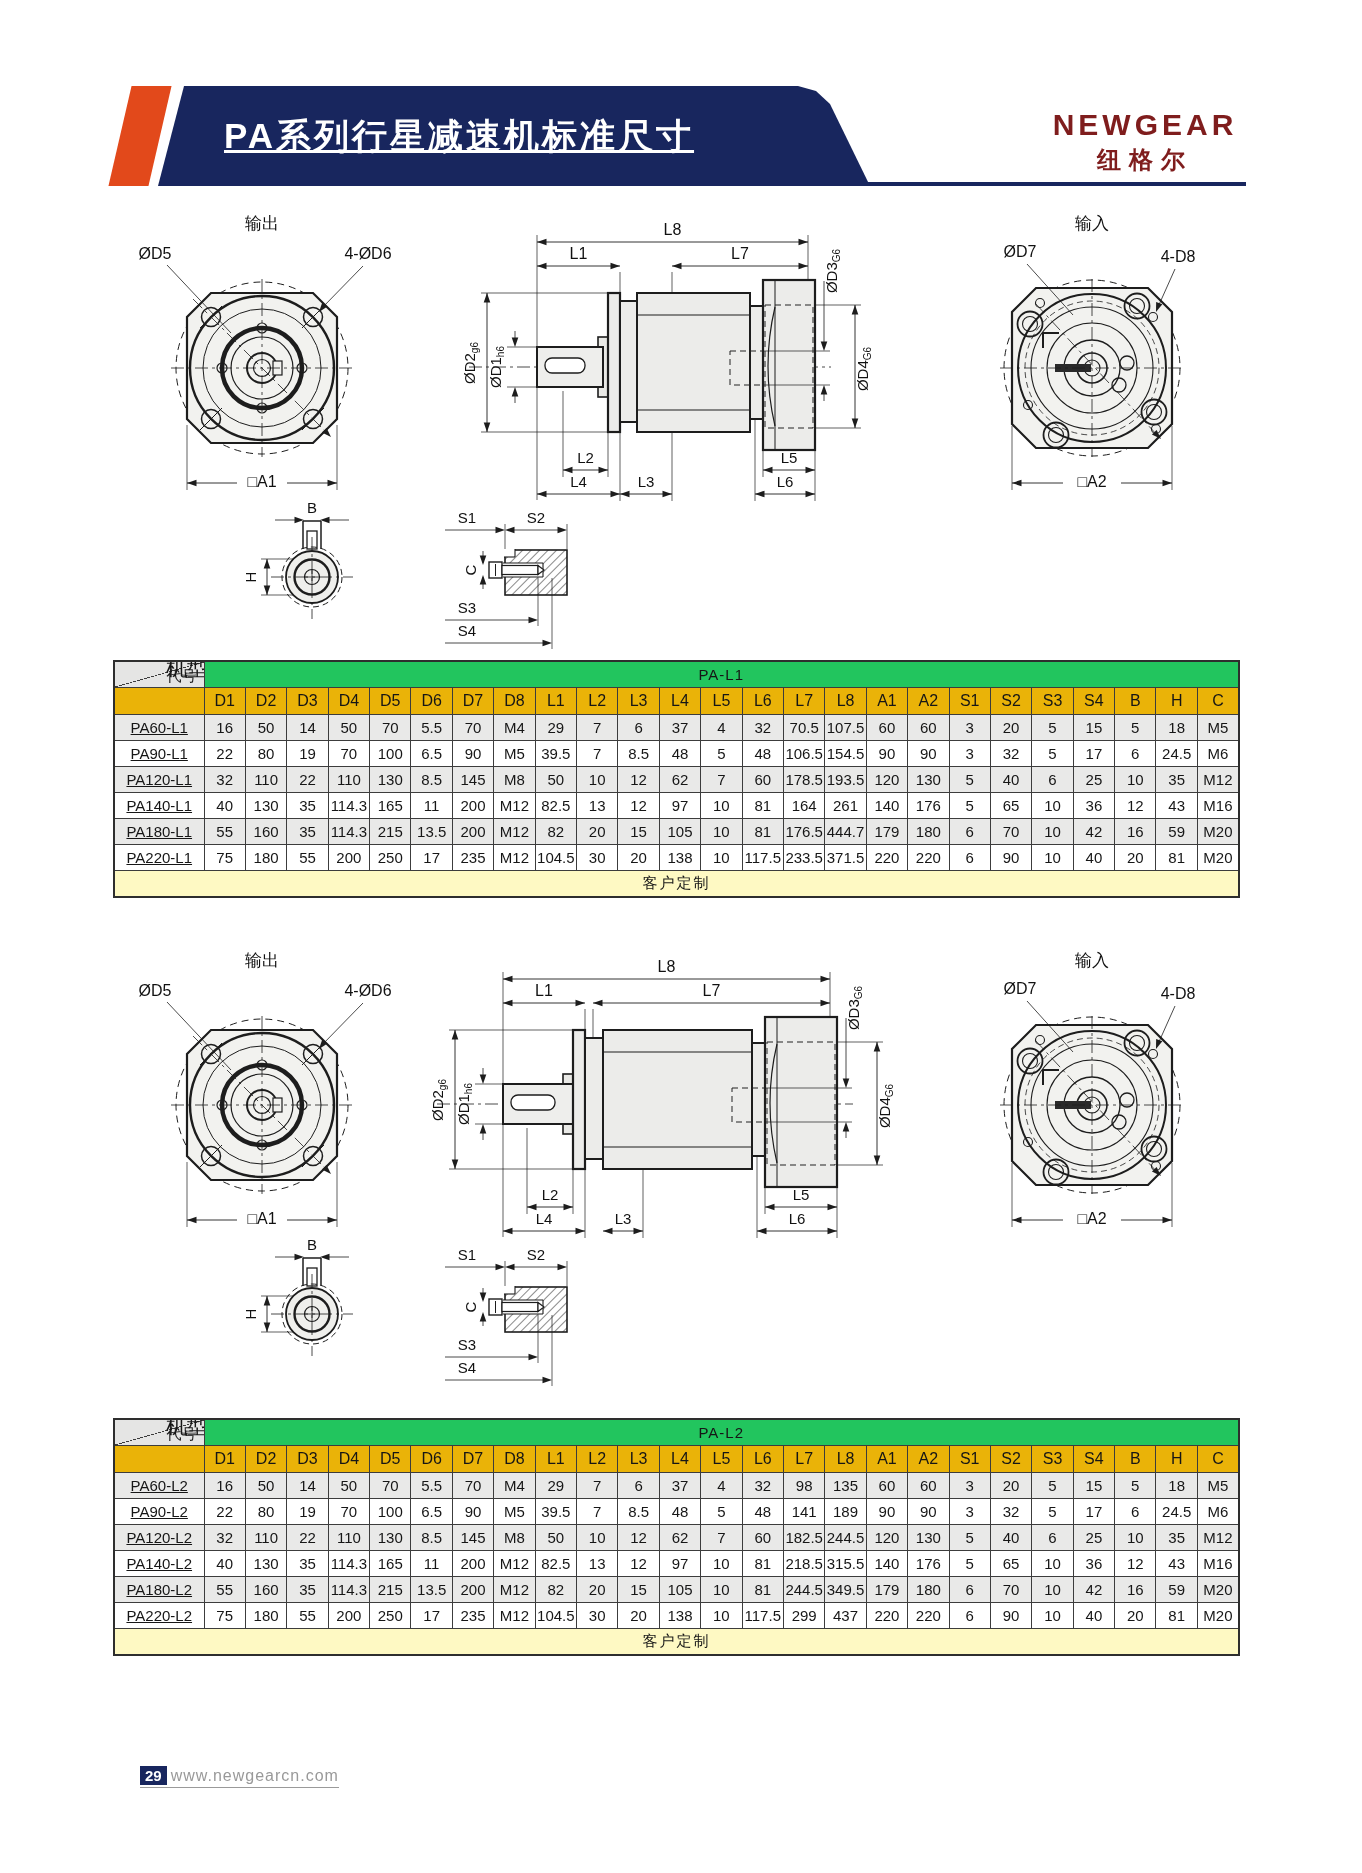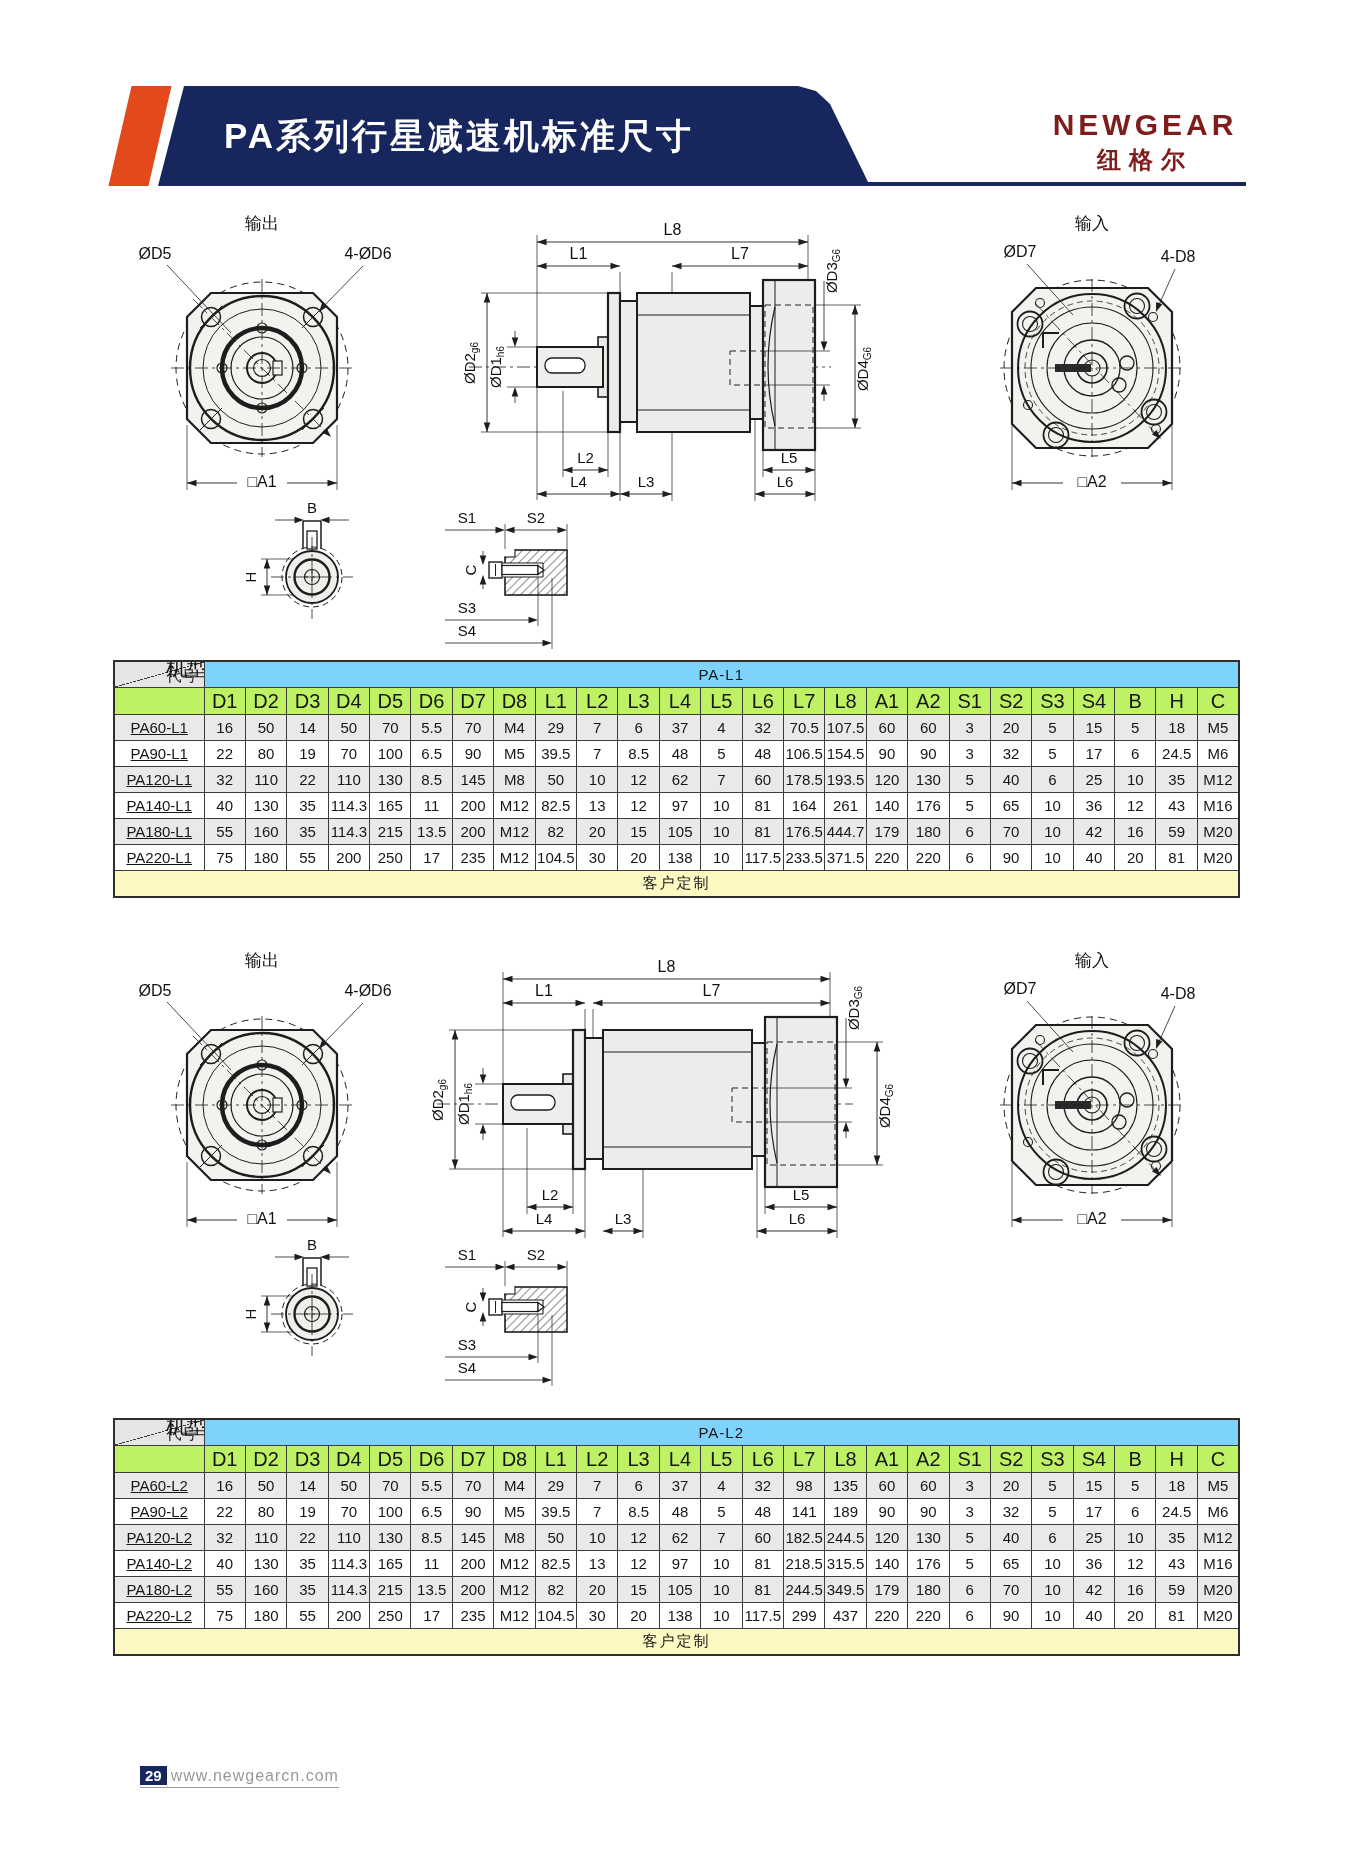--- a/index.html
+++ b/index.html
@@ -4,21 +4,21 @@
 <style>
   html,body{margin:0;padding:0;}
   body{width:1362px;height:1873px;position:relative;background:#ffffff;
        font-family:"Liberation Sans","DejaVu Sans",sans-serif;overflow:hidden;}
   
   .hdr-orange{position:absolute;left:120px;top:86px;width:40px;height:100px;
               background:#e2491b;transform:skewX(-13deg);}
   .hdr-banner{position:absolute;left:158px;top:86px;width:712px;height:100px;
               background:#18265e;color:#fff;
               clip-path:polygon(26px 0,640px 0,658px 5px,672px 18px,712px 100%,0 100%);
-              display:flex;align-items:center;}
+              display:flex;align-items:center;text-decoration:underline;}
   .hdr-title{font-size:35px;font-weight:bold;letter-spacing:3px;margin-left:66px;white-space:nowrap;}
   .hdr-rule{position:absolute;left:862px;top:182px;width:384px;height:4px;background:#18265e;}
   .logo{position:absolute;left:1020px;top:108px;width:250px;text-align:center;color:#7f1d1d;}
   .logo-main{font-size:30px;font-weight:900;letter-spacing:4px;}
   .logo-sub{font-size:24px;font-weight:900;letter-spacing:8px;margin-top:2px;}
   
   .draw{position:absolute;left:115px;width:1130px;height:470px;}
   #draw1{top:185px;}
   #draw2{top:922px;}
   svg text{font-family:"Liberation Sans","DejaVu Sans",sans-serif;}
@@ -26,22 +26,22 @@
   .tblwrap{position:absolute;left:113px;width:1132px;}
   #tbl1{top:660px;}
   #tbl2{top:1418px;}
   table.dim-table{border-collapse:collapse;table-layout:fixed;width:1127px;border:2px solid #2e2e2e;}
   table.dim-table td{border:1px solid #3c3c3c;text-align:center;vertical-align:middle;
        color:#161616;padding:0;height:25px;font-size:15px;white-space:nowrap;overflow:hidden;}
   td.corner{position:relative;height:50px;background:
        linear-gradient(to bottom right,rgba(0,0,0,0) 49.2%,#3c3c3c 49.2%,#3c3c3c 50.8%,rgba(0,0,0,0) 50.8%),#e5e5e4;}
   td.corner .tr{position:absolute;top:5px;right:7px;font-size:15px;}
   td.corner .bl{position:absolute;bottom:5px;left:7px;font-size:21px;margin-left:44px;}
-  td.ttl{font-size:21px;background:#7dd3fc;letter-spacing:1px;}
-  tr.colhdr td{font-size:20px;height:26px;background:#bef264;}
+  td.ttl{font-size:21px;background:#22c55e;letter-spacing:1px;}
+  tr.colhdr td{font-size:16px;height:26px;background:#eab308;}
   tr.alt td{background:#e9e9e8;}
   td.model{font-size:15px;text-decoration:underline;}
   td.small{font-size:11.5px;}
   td.foot{font-size:16px;height:26px;background:#fef9c3;letter-spacing:2px;}
   
   .footer{position:absolute;left:140px;top:1766px;display:flex;align-items:center;
           border-bottom:1px solid #9a9a9a;padding-bottom:2px;}
   .pg{background:#18265e;color:#fff;font-size:15px;font-weight:bold;padding:1px 5px;margin-right:4px;}
   .url{color:#999;font-size:16px;letter-spacing:1px;}
 </style>

